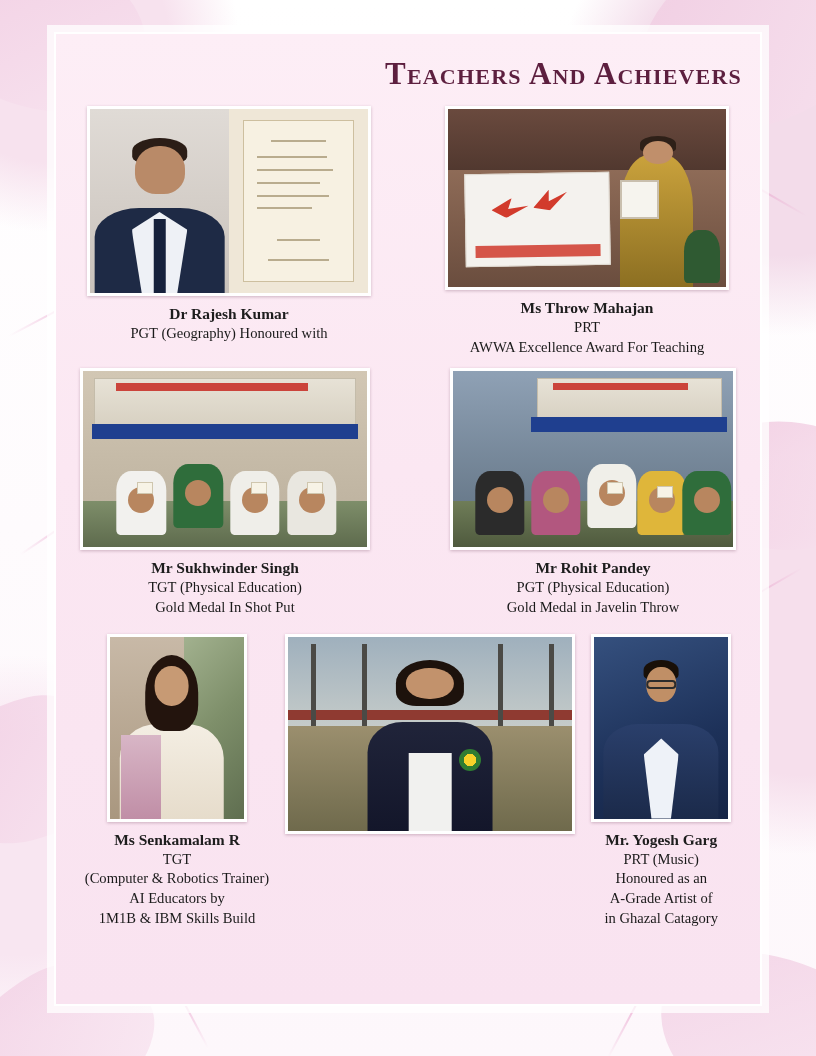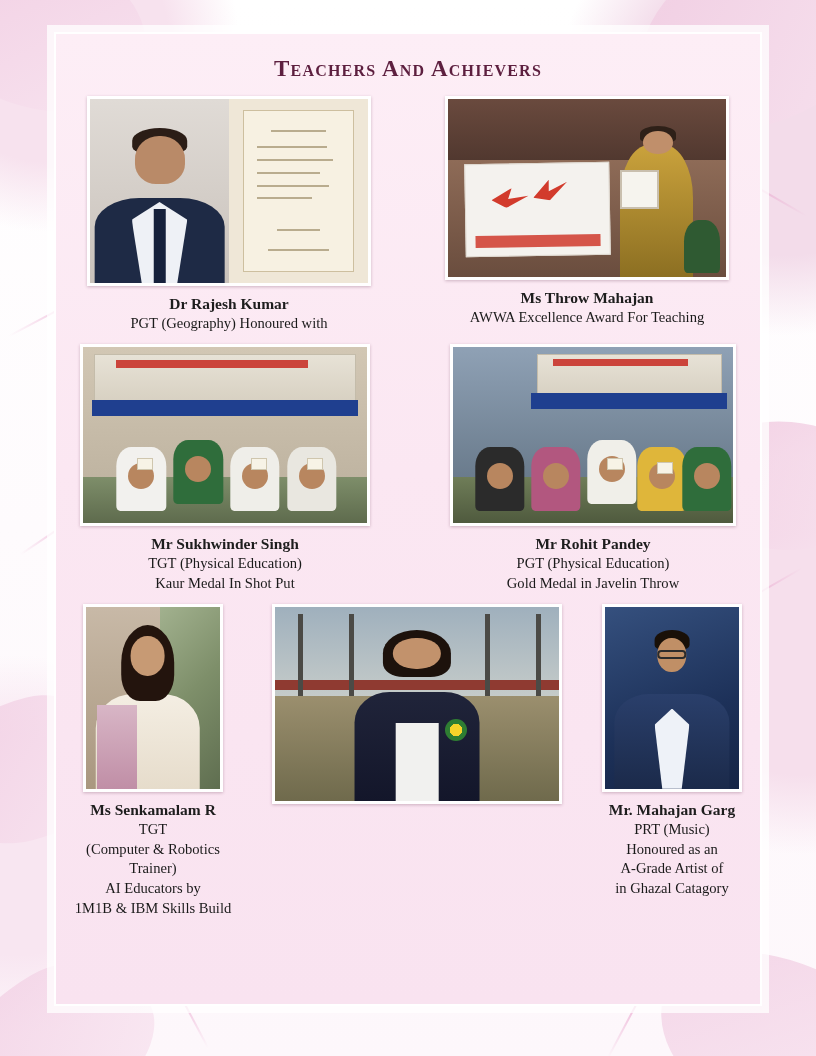--- a/index.html
+++ b/index.html
@@ -54,38 +54,38 @@
     position: absolute;
     left: 54px; top: 32px;
     width: 708px; height: 974px;
     background: linear-gradient(180deg, #fdeef6 0%, #fbe7f2 45%, #f9e3f0 100%);
     border: 2px solid #ffffff;
     box-shadow: 0 0 0 7px rgba(255,255,255,.75);
     padding: 14px 18px 0 18px;
   }
 
   .page-title {
-    text-align: center;
+    text-align: right;
     font-variant: small-caps;
-    font-size: 23px;
+    font-size: 31px;
     letter-spacing: 1.2px;
     font-weight: bold;
     color: #5d1f3f;
     margin: 8px 0 14px 0;
     font-family: "Liberation Serif", serif;
   }
 
   .row {
     display: flex;
     justify-content: center;
     align-items: flex-start;
   }
   .row-1 { gap: 74px; margin-top: 2px; }
   .row-2 { gap: 80px; margin-top: 10px; }
-  .row-3 { gap: 40px; margin-top: 10px; }
+  .row-3 { gap: 16px; margin-top: 16px; }
 
   .person { display: flex; flex-direction: column; align-items: center; }
 
   .photo {
     border: 3px solid #ffffff;
     box-shadow: 0 1px 3px rgba(90,40,70,.28);
     overflow: hidden;
     position: relative;
     background: #cbbfc6;
   }
@@ -272,20 +272,21 @@
           </div>
           <div class="i2-woman-body"></div>
           <div class="i2-woman-hair"></div>
           <div class="i2-woman-head"></div>
           <div class="i2-frame"></div>
           <div class="i2-plant"></div>
         </div>
       </div>
       <div class="caption">
         <span class="nm">Ms Throw Mahajan</span>
+        <span class="ln">PRT</span>
         <span class="ln">AWWA Excellence Award For Teaching</span>
       </div>
     </div>
   </div>
 
   <div class="row row-2">
 
     <div class="person">
       <div class="photo" style="width:290px;height:182px;">
         <div class="ph i3-tent">
@@ -311,21 +312,21 @@
               <div class="hd"></div>
           </div>
           <div class="cert-s" style="left:19%; bottom:30%;"></div>
           <div class="cert-s" style="left:59%; bottom:30%;"></div>
           <div class="cert-s" style="left:79%; bottom:30%;"></div>
         </div>
       </div>
       <div class="caption">
         <span class="nm">Mr Sukhwinder Singh</span>
         <span class="ln">TGT (Physical Education)</span>
-        <span class="ln">Kaur Medal In Shot Put</span>
+        <span class="ln">Gold Medal In Shot Put</span>
       </div>
     </div>
 
     <div class="person">
       <div class="photo" style="width:286px;height:182px;">
         <div class="ph i3-tent" style="background:linear-gradient(180deg,#8fa1b5,#5d6e7e);">
           <div class="i3-banner" style="left:30%; top:4%; width:66%; height:26%;">
               <div class="i3-btext"></div>
             </div>
           <div class="i3-bstrip" style="left:28%; width:70%; top:26%;"></div>
@@ -406,21 +407,21 @@
       <div class="photo" style="width:140px;height:188px;">
         <div class="ph i7-bg">
           <div class="i7-body"></div>
           <div class="i7-shirt"></div>
           <div class="i7-hair"></div>
           <div class="i7-head"></div>
           <div class="i7-glass"></div>
         </div>
       </div>
       <div class="caption">
-        <span class="nm">Mr. Mahajan Garg</span>
+        <span class="nm">Mr. Yogesh Garg</span>
         <span class="ln">PRT (Music)</span>
         <span class="ln">Honoured as an</span>
         <span class="ln">A-Grade Artist of</span>
         <span class="ln">in Ghazal Catagory</span>
       </div>
     </div>
   </div>
 
 </div>
 

